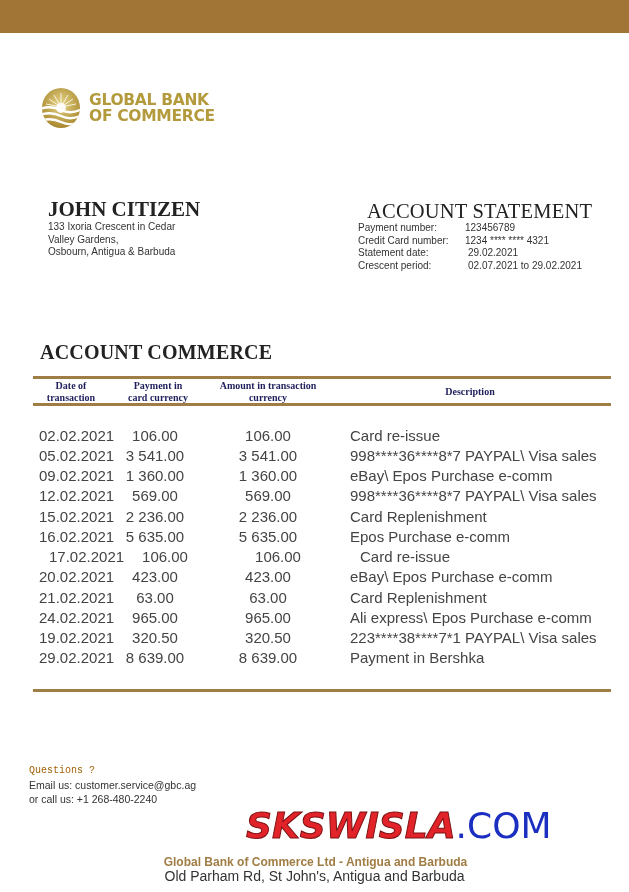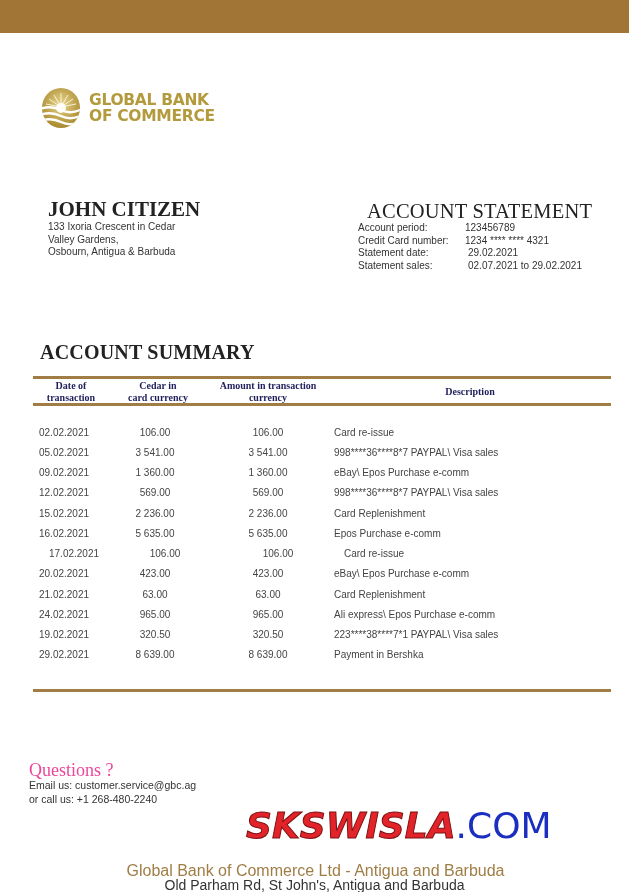--- a/index.html
+++ b/index.html
@@ -22,37 +22,37 @@
   .st-label { width: 107px; }
   .st-val1 { margin-left: 0px; }
   .st-row.r3 .st-val1, .st-row.r4 .st-val1 { margin-left: 3px; }
 
   .summary-title { position: absolute; left: 40px; top: 341px; font-family: "Liberation Serif", serif; font-weight: bold; font-size: 20px; color: #222; letter-spacing: 0.2px; }
 
   .gold-line { position: absolute; left: 33px; width: 578px; height: 3px; background: #a07d45; }
 
   .th { position: absolute; font-family: "Liberation Serif", serif; font-weight: bold; font-size: 10px; color: #1f1f5c; text-align: center; line-height: 12px; }
 
-  .row { position: absolute; left: 0; width: 629px; font-size: 10px; color: #444; height: 20px; }
+  .row { position: absolute; left: 0; width: 629px; font-size: 15px; color: #444; height: 20px; }
   .cell { position: absolute; top: 0; }
   .c-date { left: 39px; }
   .c-card { left: 100px; width: 110px; text-align: center; }
   .c-trx { left: 200px; width: 136px; text-align: center; }
-  .c-desc { left: 334px; }
+  .c-desc { left: 350px; }
 
   .questions { position: absolute; left: 29px; top: 763px; }
-  .q-title { font-family: Liberation Serif, serif; font-size: 18px; color: #ec4899; line-height: 15px; }
+  .q-title { font-family: Liberation Mono, monospace; font-size: 10px; color: #a16207; line-height: 15px; }
   .q-line { font-size: 10.5px; color: #333; line-height: 14px; }
 
   .watermark { position: absolute; left: 246px; top: 806px; font-family: "DejaVu Sans", sans-serif; font-size: 36px; line-height: 40px; letter-spacing: 0px; }
   .wm-red { color: #e3232a; font-style: italic; font-weight: bold; -webkit-text-stroke: 1px #7a1010; }
   .wm-blue { color: #1a2ec0; }
 
   .footer { position: absolute; left: 0; width: 629px; text-align: center; top: 855px; }
-  .f-line1 { font-size: 16px; font-weight: normal; color: #a07d45; line-height: 14px; margin-left: 2px; margin-top: 9px; }
+  .f-line1 { font-size: 12px; font-weight: bold; color: #a07d45; line-height: 14px; margin-left: 2px; }
   .f-line2 { font-size: 14px; color: #333; line-height: 14px; }
 </style>
 </head>
 <body>
 
 <div class="top-bar"></div>
 
 <div class="logo">
   <svg class="logo-mark" viewBox="0 0 42 42">
     <defs>
@@ -92,48 +92,48 @@
   <div class="customer-addr">
     <div>133 Ixoria Crescent in Cedar</div>
     <div>Valley Gardens,</div>
     <div>Osbourn, Antigua &amp; Barbuda</div>
   </div>
 </div>
 
 <div class="statement">
   <div class="statement-title">ACCOUNT STATEMENT</div>
   <div class="st-row r1">
-    <span class="st-label">Account period:</span>
+    <span class="st-label">Payment number:</span>
     <span class="st-val1">123456789</span>
   </div>
   <div class="st-row r2">
     <span class="st-label">Credit Card number:</span>
     <span class="st-val1">1234 **** **** 4321</span>
   </div>
   <div class="st-row r3">
     <span class="st-label">Statement date:</span>
     <span class="st-val1">29.02.2021</span>
   </div>
   <div class="st-row r4">
-    <span class="st-label">Statement sales:</span>
+    <span class="st-label">Crescent period:</span>
     <span class="st-val1">02.07.2021 to 29.02.2021</span>
   </div>
 </div>
 
-<div class="summary-title">ACCOUNT SUMMARY</div>
+<div class="summary-title">ACCOUNT COMMERCE</div>
 
 <div class="gold-line" style="top:376px;"></div>
 <div class="gold-line" style="top:403px;"></div>
 
 <div class="th" style="left:36px; top:380px; width:70px;">
   <div>Date of</div>
     <div>transaction</div>
 </div>
 <div class="th" style="left:110px; top:380px; width:96px;">
-  <div>Cedar in</div>
+  <div>Payment in</div>
     <div>card currency</div>
 </div>
 <div class="th" style="left:203px; top:380px; width:130px;">
   <div>Amount in transaction</div>
     <div>currency</div>
 </div>
 <div class="th" style="left:400px; top:386px; width:140px;">
   <div>Description</div>
 </div>
 

